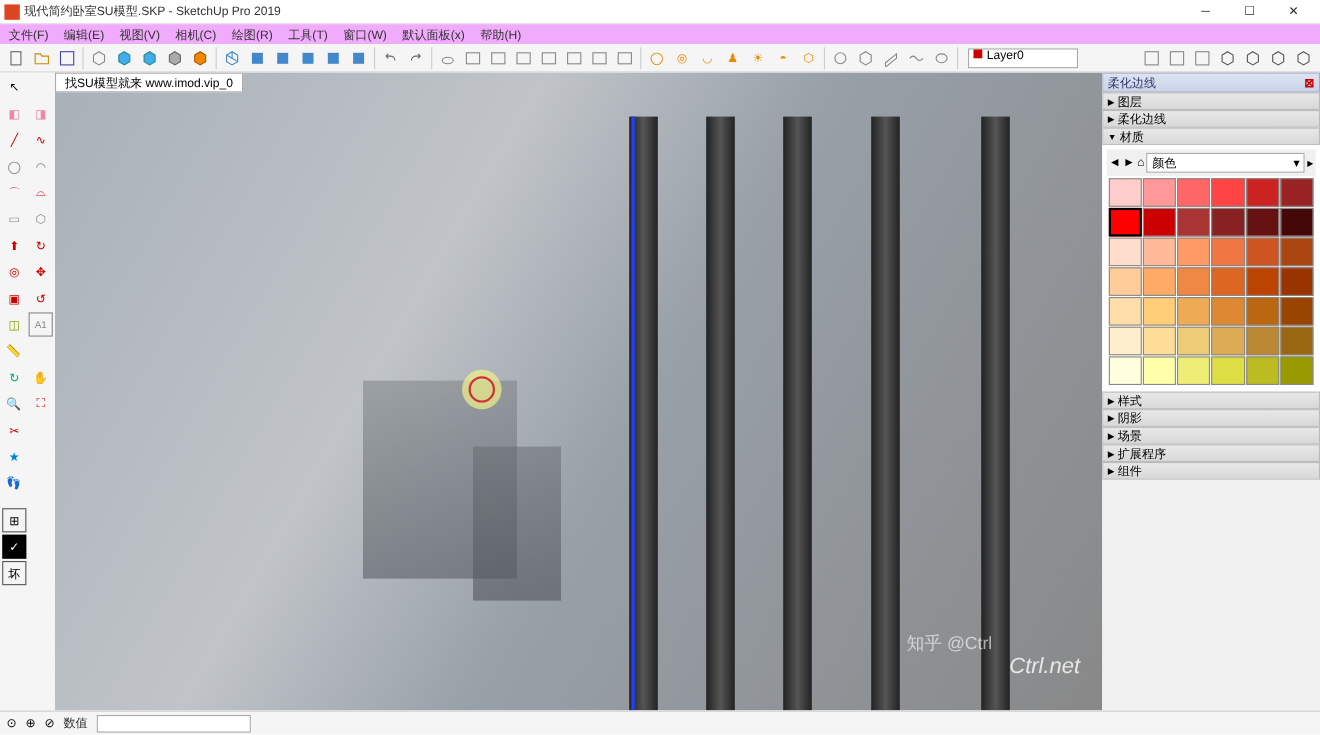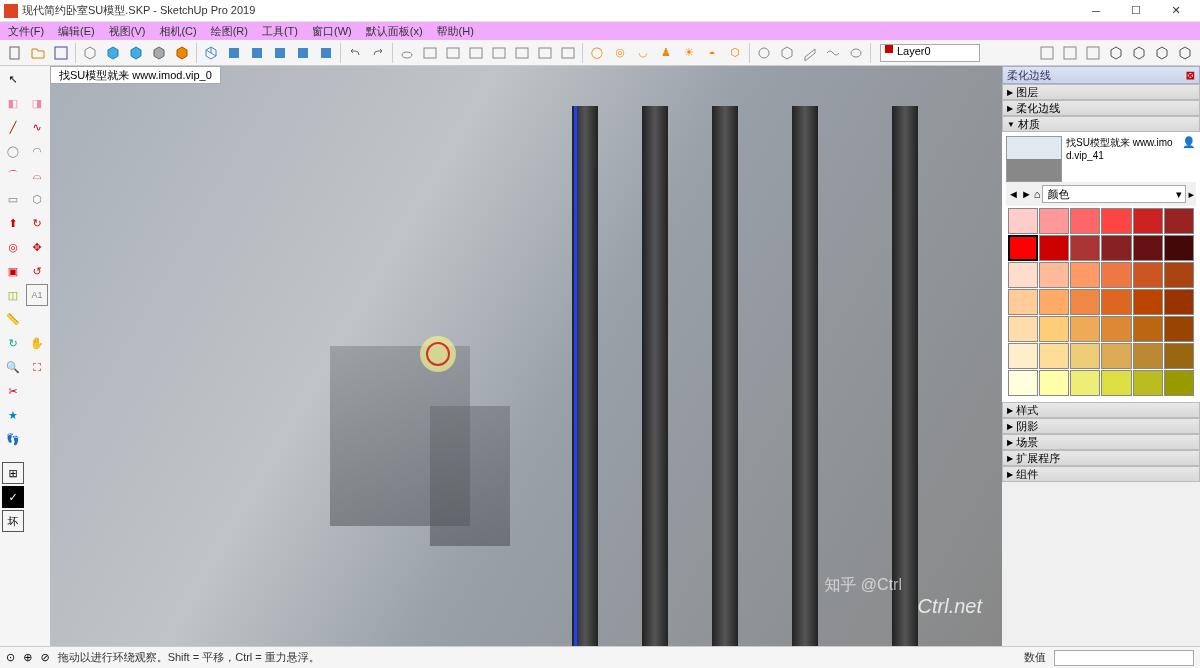--- a/index.html
+++ b/index.html
@@ -392,25 +392,20 @@
       </div>
     <div class="p-sec">
         <span class="arr">▶</span>
         <span>柔化边线</span>
       </div>
     <div class="p-sec">
         <span class="arr">▼</span>
         <span>材质</span>
       </div>
     <div class="mat-body">
-      <div class="mat-prev">
-        <div class="mat-thumb"></div>
-        <div class="mat-name">找SU模型就来 www.imod.vip_41</div>
-        <div>👤</div>
-      </div>
       <div class="mat-nav">
         <span>◄</span>
         <span>►</span>
         <span>⌂</span>
         <div class="sel">
             <span>颜色</span>
             <span>▾</span>
           </div>
         <span>▸</span>
       </div>
@@ -479,16 +474,15 @@
         <span class="arr">▶</span>
         <span>组件</span>
       </div>
   </div>
 </div>
 
 <div class="statusbar">
   <span>⊙</span>
   <span>⊕</span>
   <span>⊘</span>
-  <span class="hint">拖动以进行环绕观察。Shift = 平移，Ctrl = 重力悬浮。</span>
   <span class="lbl">数值</span>
   <input style="width: 140px; height: 16px; border: 1px solid rgb(170, 170, 170);">
 </div>
 
 </body></html>

